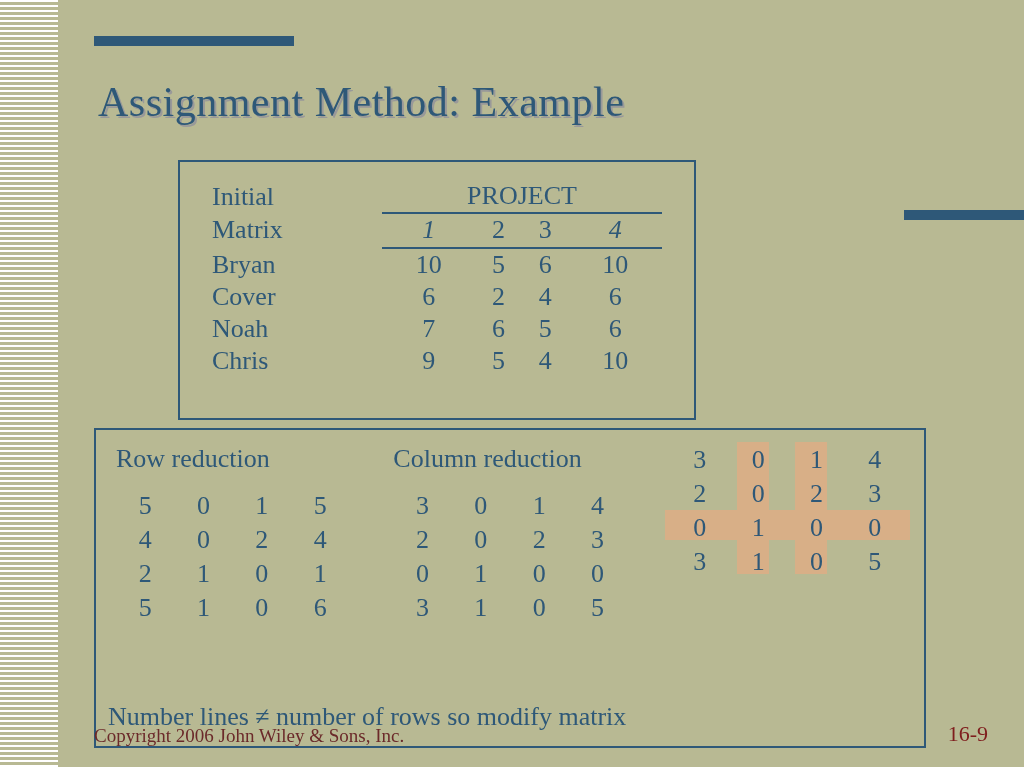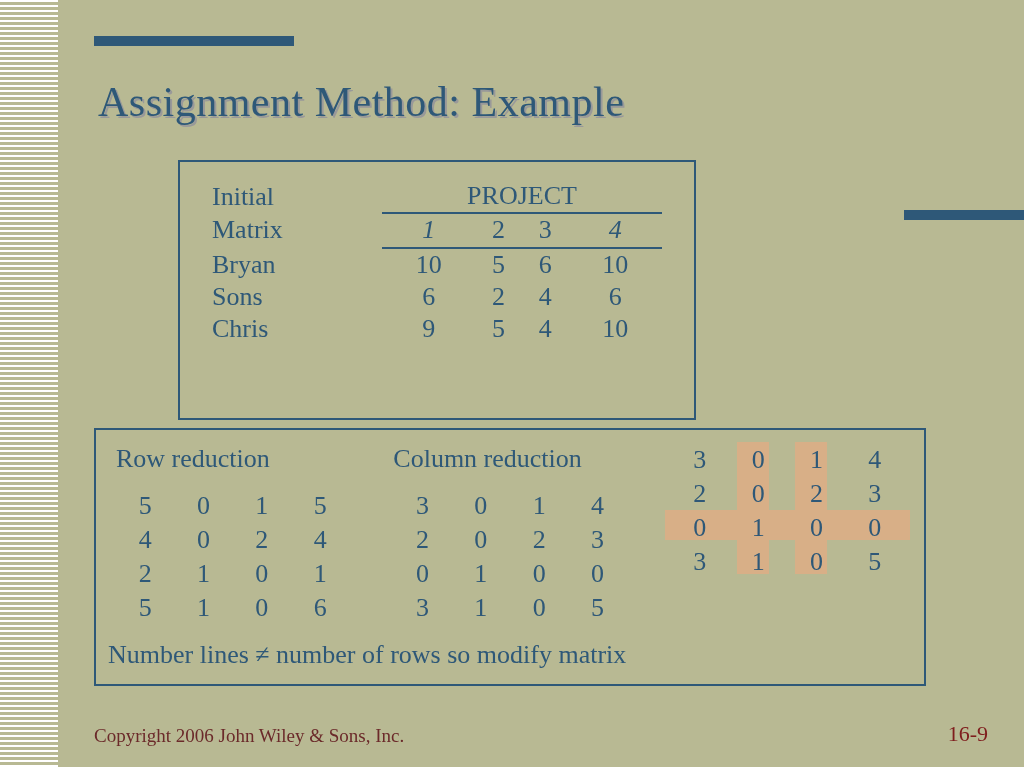--- a/index.html
+++ b/index.html
@@ -66,21 +66,21 @@
   .initial-table td { padding: 1px 0; text-align: center; }
   .initial-table td:first-child { text-align: left; width: 170px; }
   .proj-span { text-align: center; }
   .header-rule td { border-bottom: 2px solid #2e5878; padding-bottom: 2px; }
   .header-rule td:first-child { border-bottom: none; }
   .lower-box {
     position: absolute;
     top: 428px;
     left: 94px;
     width: 832px;
-    height: 258px;
+    height: 320px;
     background: #b8b993;
     border: 2px solid #2e5878;
     padding: 14px 20px 10px 20px;
     color: #2e5878;
     font-size: 26px;
   }
   .lower-row { display: flex; gap: 44px; }
   .lower-col { flex: 1; }
   .lower-title { margin-bottom: 16px; white-space: nowrap; }
   .matrix-grid {
@@ -160,24 +160,31 @@
       <td class="italic">4</td>
     </tr>
     <tr>
       <td>Bryan</td>
       <td>10</td>
       <td>5</td>
       <td>6</td>
       <td>10</td>
     </tr>
     <tr>
-      <td>Sons</td>
+      <td>Cover</td>
       <td>6</td>
       <td>2</td>
       <td>4</td>
+      <td>6</td>
+    </tr>
+    <tr>
+      <td>Noah</td>
+      <td>7</td>
+      <td>6</td>
+      <td>5</td>
       <td>6</td>
     </tr>
     <tr>
       <td>Chris</td>
       <td>9</td>
       <td>5</td>
       <td>4</td>
       <td>10</td>
     </tr>
   </tbody>

